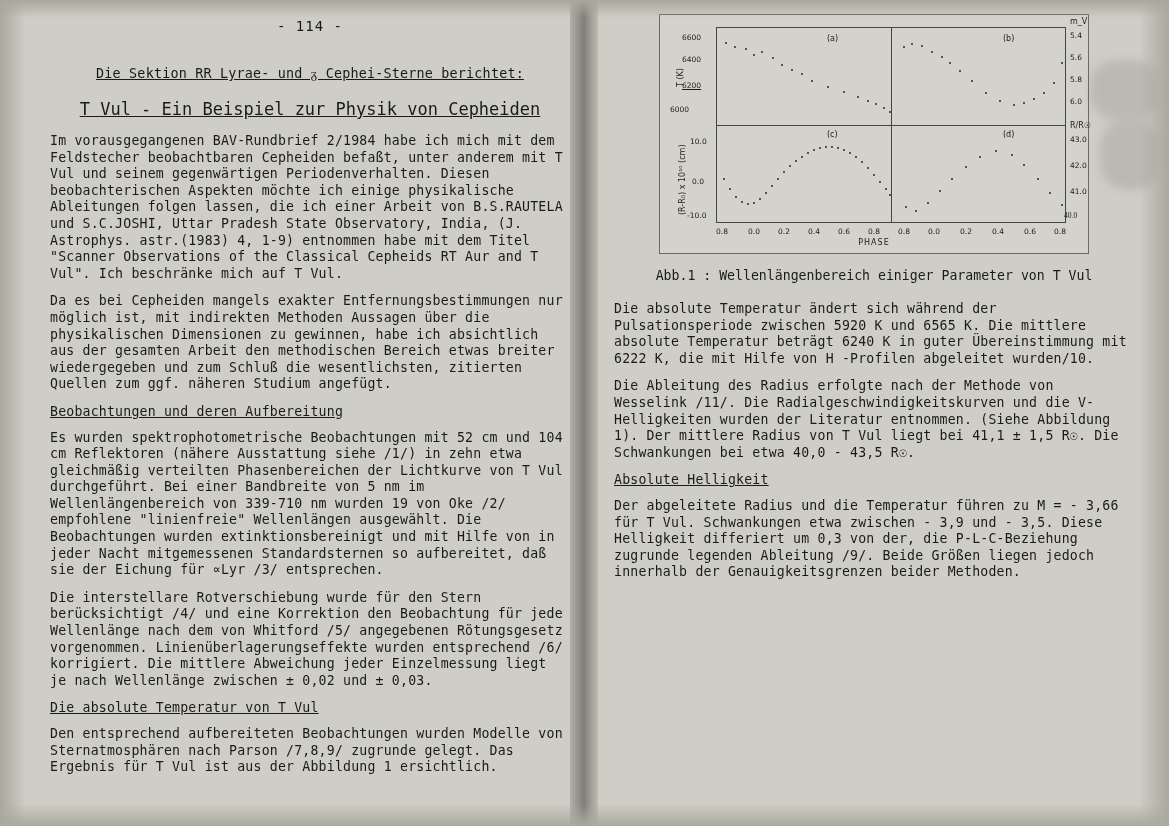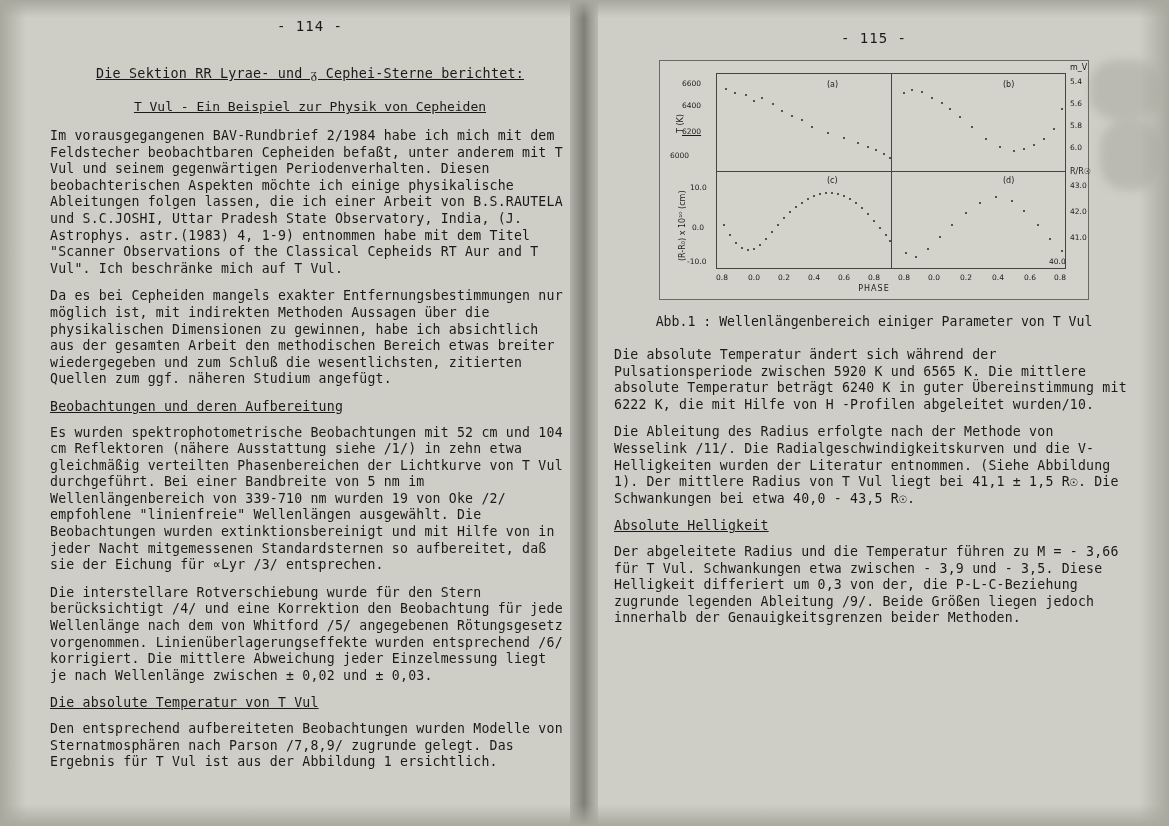--- a/index.html
+++ b/index.html
@@ -74,21 +74,21 @@
     letter-spacing: 0.2px;
     text-align: left;
   }
   .hd {
     text-decoration: underline;
     margin-bottom: 9px;
   }
   .hd-center {
     text-align: center;
     text-decoration: underline;
-    font-size: 13px;
+    font-size: 17px;
     margin: 17px 0 14px 0;
   }
   .lead {
     text-align: center;
     font-size: 13.4px;
     margin: 0 0 10px 0;
     letter-spacing: 0.2px;
   }
 
   .caption {
@@ -197,21 +197,20 @@
     <p>Im vorausgegangenen BAV-Rundbrief 2/1984 habe ich mich mit dem Feldstecher beobachtbaren Cepheiden befaßt, unter anderem mit T Vul und seinem gegenwärtigen Periodenverhalten. Diesen beobachterischen Aspekten möchte ich einige physikalische Ableitungen folgen lassen, die ich einer Arbeit von B.S.RAUTELA und S.C.JOSHI, Uttar Pradesh State Observatory, India, (J. Astrophys. astr.(1983) 4, 1-9) entnommen habe mit dem Titel "Scanner Observations of the Classical Cepheids RT Aur and T Vul". Ich beschränke mich auf T Vul.</p>
     <p>Da es bei Cepheiden mangels exakter Entfernungsbestimmungen nur möglich ist, mit indirekten Methoden Aussagen über die physikalischen Dimensionen zu gewinnen, habe ich absichtlich aus der gesamten Arbeit den methodischen Bereich etwas breiter wiedergegeben und zum Schluß die wesentlichsten, zitierten Quellen zum ggf. näheren Studium angefügt.</p>
     <div class="hd">Beobachtungen und deren Aufbereitung</div>
     <p>Es wurden spektrophotometrische Beobachtungen mit 52 cm und 104 cm Reflektoren (nähere Ausstattung siehe /1/) in zehn etwa gleichmäßig verteilten Phasenbereichen der Lichtkurve von T Vul durchgeführt. Bei einer Bandbreite von 5 nm im Wellenlängenbereich von 339-710 nm wurden 19 von Oke /2/ empfohlene "linienfreie" Wellenlängen ausgewählt. Die Beobachtungen wurden extinktionsbereinigt und mit Hilfe von in jeder Nacht mitgemessenen Standardsternen so aufbereitet, daß sie der Eichung für ∝Lyr /3/ entsprechen.</p>
     <p>Die interstellare Rotverschiebung wurde für den Stern berücksichtigt /4/ und eine Korrektion den Beobachtung für jede Wellenlänge nach dem von Whitford /5/ angegebenen Rötungsgesetz vorgenommen. Linienüberlagerungseffekte wurden entsprechend /6/ korrigiert. Die mittlere Abweichung jeder Einzelmessung liegt je nach Wellenlänge zwischen ± 0,02 und ± 0,03.</p>
     <div class="hd">Die absolute Temperatur von T Vul</div>
     <p>Den entsprechend aufbereiteten Beobachtungen wurden Modelle von Sternatmosphären nach Parson /7,8,9/ zugrunde gelegt. Das Ergebnis für T Vul ist aus der Abbildung 1 ersichtlich.</p>
   </div>
 
   <div class="col col-right">
-    <div class="folio folio-right">- 115 -</div>
 
     <div class="figure">
       <div class="fig-inner">
         <div class="fig-vline"></div>
         <div class="fig-hline"></div>
 
         <div class="panel-label" style="left:110px; top:6px;">(a)</div>
         <div class="panel-label" style="left:286px; top:6px;">(b)</div>
         <div class="panel-label" style="left:110px; top:102px;">(c)</div>
         <div class="panel-label" style="left:286px; top:102px;">(d)</div>
@@ -309,21 +308,21 @@
 
       <div class="tick" style="left:410px; top:16px;">5.4</div>
       <div class="tick" style="left:410px; top:38px;">5.6</div>
       <div class="tick" style="left:410px; top:60px;">5.8</div>
       <div class="tick" style="left:410px; top:82px;">6.0</div>
       <div class="axlabel" style="left:410px; top:2px;">m_V</div>
 
       <div class="tick" style="left:410px; top:120px;">43.0</div>
       <div class="tick" style="left:410px; top:146px;">42.0</div>
       <div class="tick" style="left:410px; top:172px;">41.0</div>
-      <div class="tick" style="left:389px; top:196px;">40.0</div>
+      <div class="tick" style="left:404px; top:196px;font-family:Liberation Serif, serif;">40.0</div>
       <div class="axlabel" style="left:410px; top:106px;">R/R☉</div>
 
       <div class="tick" style="left:56px; top:212px;">0.8</div>
       <div class="tick" style="left:88px; top:212px;">0.0</div>
       <div class="tick" style="left:118px; top:212px;">0.2</div>
       <div class="tick" style="left:148px; top:212px;">0.4</div>
       <div class="tick" style="left:178px; top:212px;">0.6</div>
       <div class="tick" style="left:208px; top:212px;">0.8</div>
       <div class="tick" style="left:238px; top:212px;">0.8</div>
       <div class="tick" style="left:268px; top:212px;">0.0</div>

